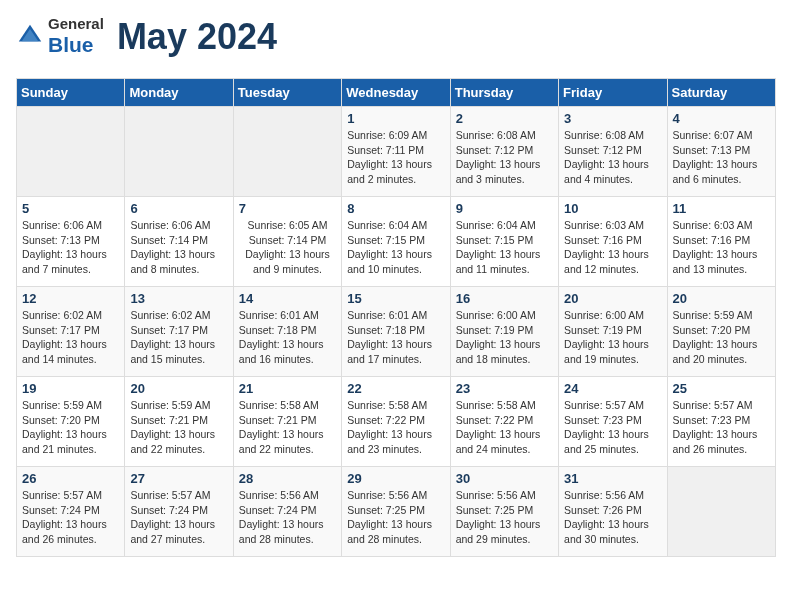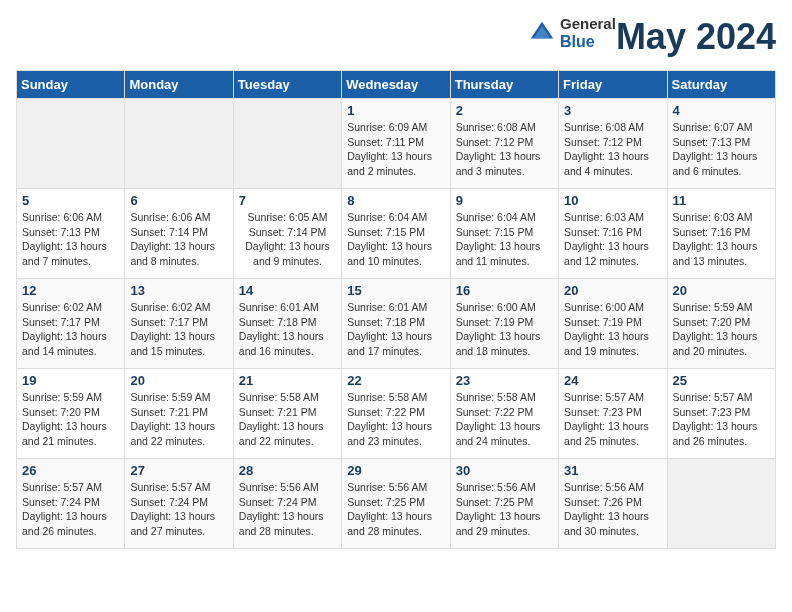--- a/index.html
+++ b/index.html
@@ -5,41 +5,42 @@
     * { margin: 0; padding: 0; box-sizing: border-box; }
     body {
       font-family: Arial, sans-serif;
       background: #fff;
       width: 792px;
       min-height: 612px;
       padding: 16px;
     }
     .header-area {
       display: flex;
-      justify-content: flex-end;
+      justify-content: flex-start;
       align-items: flex-start;
-      margin-bottom: 12px;
+      margin-bottom: 20px;
+      gap: 13px;
     }
     .logo {
       display: flex;
       align-items: center;
       gap: 4px;
     }
     .logo-text {
       display: flex;
       flex-direction: column;
       line-height: 1.1;
     }
     .logo-general {
       font-size: 15px;
       font-weight: bold;
       color: #333;
     }
     .logo-blue {
-      font-size: 16px;
+      font-size: 21px;
       font-weight: bold;
       color: #1a5fa8;
     }
     .logo-icon {
       width: 28px;
       height: 28px;
     }
     .title-area {
       text-align: right;
     }

